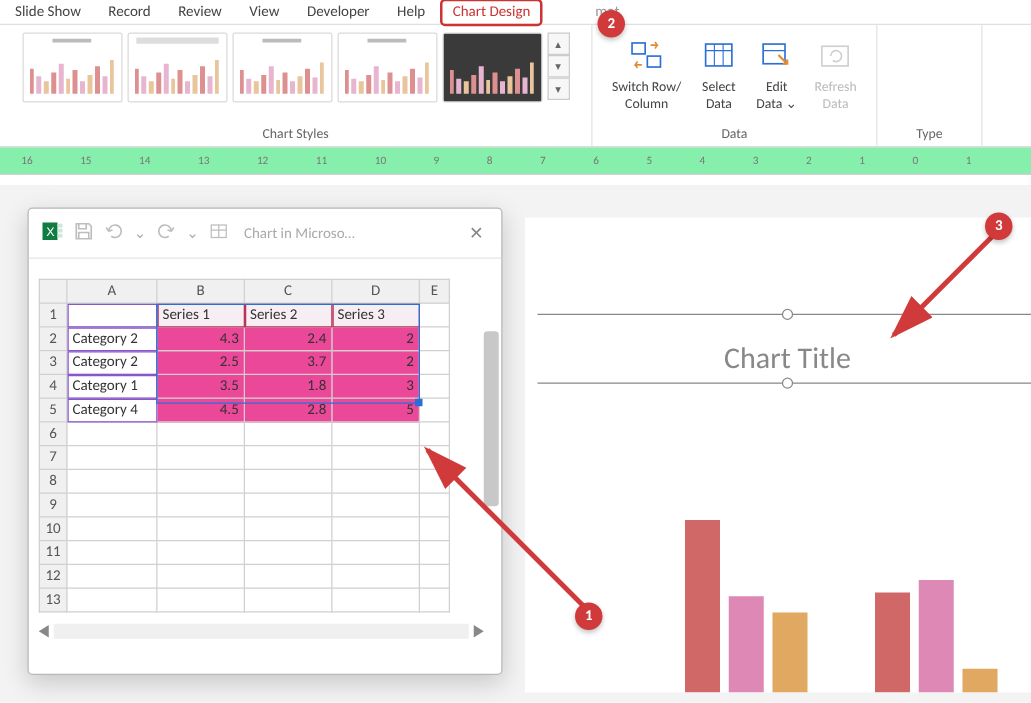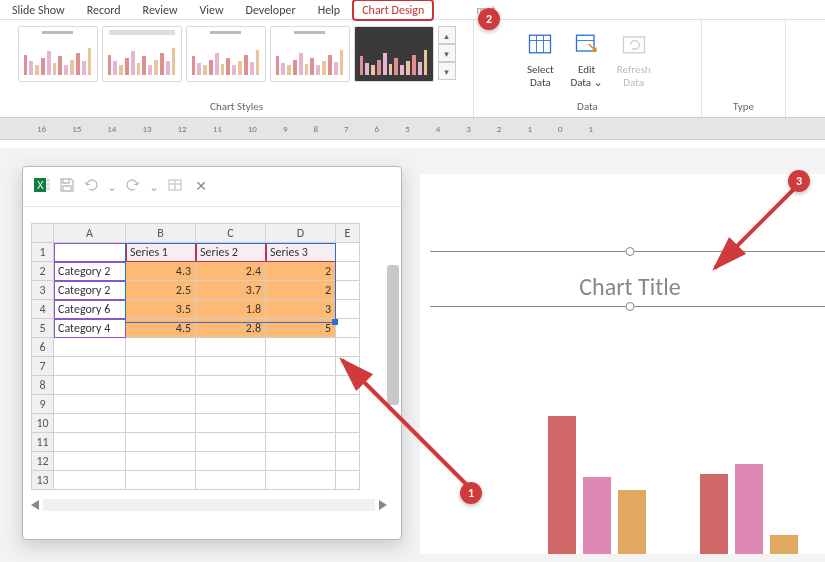--- a/index.html
+++ b/index.html
@@ -96,26 +96,26 @@
     padding:2px 6px; color:#444; cursor:pointer; text-align:center;
     font-size:11px; line-height:13px; gap:3px;
   }
   .ribbon-btn.gray { color:#bbb; }
   .ribbon-btn .ico { width:32px; height:32px; display:flex; align-items:center; justify-content:center; }
   .btn-row { display:flex; gap:2px; padding-top:2px; }
 
   
   .ruler {
     height: 22px;
-    background: #e5e5e5;
+    background: #86efac;
     border-bottom:1px solid #d0d0d0;
     display:flex; align-items:center;
-    padding-left:24px;
+    padding-left:4px;
     font-size:9px; color:#777;
-    gap:0;
+    gap:12px;
     overflow:hidden;
   }
   .ruler span { padding:0 13px; white-space:nowrap;}
 
   
   .canvas { position:absolute; top:148px; left:0; right:0; bottom:0; background:#f3f3f3; }
   .chart-area {
     position:absolute; left:420px; top:26px; width:420px; height:380px;
     background:#fff;
   }
@@ -161,21 +161,21 @@
   .sheet th, .sheet td {
     border:1px solid #d0d0d0; height:19px; padding:0 4px; text-align:left;
     font-weight:normal;
   }
   .sheet .rowhead { background:#f0f0f0; text-align:center; width:22px; color:#555;}
   .sheet .colhead { background:#f0f0f0; text-align:center; color:#555;}
   .sheet .colA{width:72px;} .sheet .colB{width:70px;} .sheet .colC{width:70px;} .sheet .colD{width:70px;} .sheet .colE{width:24px;}
   .sheet td.num { text-align:right; }
   .sel-a { outline:1.5px solid #8855cc; outline-offset:-1px;}
   .sel-b { outline:1.5px solid #bb3355; outline-offset:-1px;}
-  .sel-data td.num { background:#fdba74; }
+  .sel-data td.num { background:#ec4899; }
   .sel-head td.num, .sel-head td.hdr { background:#f7eef4; }
 
   .blue-frame {
     position:absolute; border:1.5px solid #2a6fd6;
   }
   .blue-handle {
     position:absolute; width:6px; height:6px; background:#2a6fd6; right:-3px; bottom:-3px;
   }
   .vscroll { position:absolute; right:2px; top:58px; bottom:28px; width:12px; }
   .vscroll .thumb { position:absolute; top:0; width:12px; height:140px; background:#c8c8c8; border-radius:3px;}
@@ -306,20 +306,32 @@
         <div>▴</div>
         <div>▾</div>
         <div>▾</div>
       </div>
     </div>
     <div class="rg-label">Chart Styles</div>
   </div>
 
   <div class="ribbon-group" style="flex:0 0 228px">
     <div class="btn-row">
+      <div class="ribbon-btn">
+        <span class="ico">
+          <svg viewBox="0 0 32 32">
+              <rect x="3" y="5" width="12" height="10" fill="none" stroke="#2a6fd6" stroke-width="1.5"></rect>
+              <rect x="17" y="17" width="12" height="10" fill="none" stroke="#2a6fd6" stroke-width="1.5"></rect>
+              <path d="M20 7 h6 l-2 -3 m2 3 l-2 3" stroke="#e08b2d" fill="none" stroke-width="1.5"></path>
+              <path d="M12 25 h-6 l2 -3 m-2 3 l2 3" stroke="#e08b2d" fill="none" stroke-width="1.5"></path>
+            </svg>
+        </span>
+        <span style="white-space:pre-line">Switch Row/
+Column</span>
+      </div>
       <div class="ribbon-btn">
         <span class="ico">
           <svg viewBox="0 0 32 32">
               <rect x="4" y="6" width="24" height="20" fill="none" stroke="#2a6fd6" stroke-width="1.5"></rect>
               <line x1="4" y1="12" x2="28" y2="12" stroke="#2a6fd6"></line>
               <line x1="12" y1="6" x2="12" y2="26" stroke="#2a6fd6"></line>
               <line x1="20" y1="6" x2="20" y2="26" stroke="#2a6fd6"></line>
             </svg>
         </span>
         <span style="white-space:pre-line">Select
@@ -415,20 +427,21 @@
       <span class="gray">⌄</span>
       <span class="qat-ico"><svg width="16" height="16" viewBox="0 0 16 16">
             <path d="M12 8 a5 5 0 1 0 -2 4 M12 8 l2 -3 m-2 3 l-3 -1" fill="none" stroke="#bdbdbd" stroke-width="1.3"></path>
           </svg></span>
       <span class="gray">⌄</span>
       <span class="qat-ico"><svg width="16" height="16" viewBox="0 0 16 16">
             <rect x="2" y="3" width="12" height="10" fill="none" stroke="#bdbdbd"></rect>
             <line x1="2" y1="7" x2="14" y2="7" stroke="#bdbdbd"></line>
             <line x1="8" y1="3" x2="8" y2="13" stroke="#bdbdbd"></line>
           </svg></span>
+      <span class="title-text">Chart in Microso…</span>
       <span class="close-x">✕</span>
     </div>
 
     <div class="sheet-wrap">
       <table class="sheet">
         <tbody>
             <tr>
           <th class="rowhead"></th>
           <th class="colhead colA">A</th>
           <th class="colhead colB">B</th>
@@ -455,21 +468,21 @@
         <tr class="sel-data">
           <th class="rowhead">3</th>
           <td class="sel-a">Category 2</td>
           <td class="num">2.5</td>
           <td class="num">3.7</td>
           <td class="num">2</td>
           <td></td>
         </tr>
         <tr class="sel-data">
           <th class="rowhead">4</th>
-          <td class="sel-a">Category 6</td>
+          <td class="sel-a">Category 1</td>
           <td class="num">3.5</td>
           <td class="num">1.8</td>
           <td class="num">3</td>
           <td></td>
         </tr>
         <tr class="sel-data">
           <th class="rowhead">5</th>
           <td class="sel-a">Category 4</td>
           <td class="num">4.5</td>
           <td class="num">2.8</td>

